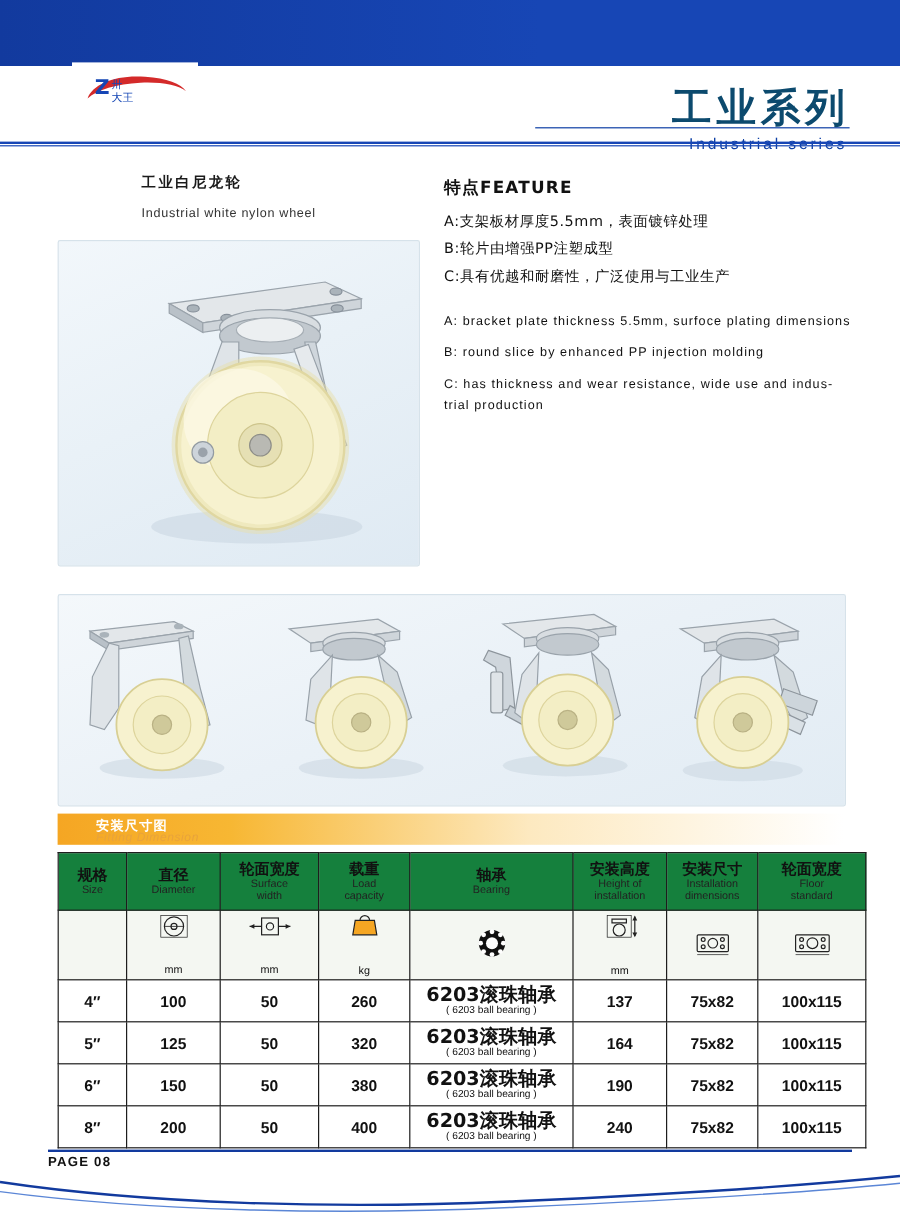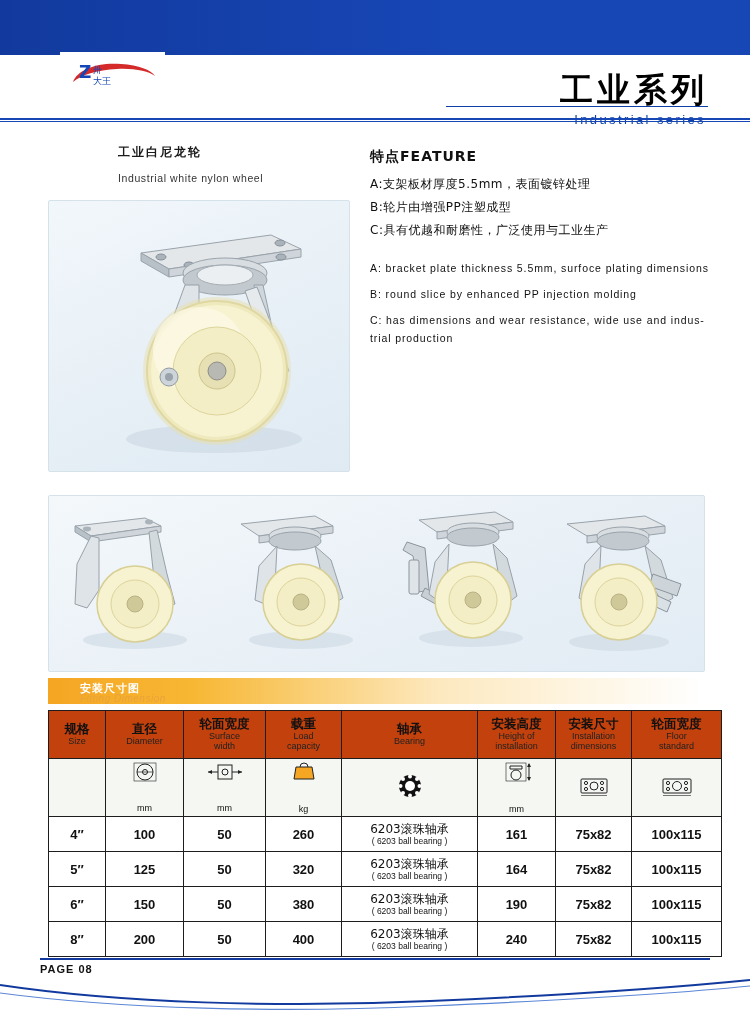--- a/index.html
+++ b/index.html
@@ -24,21 +24,21 @@
     position:absolute;left:60px;top:52px;width:105px;height:44px;
     background:#ffffff;
     display:flex;align-items:center;justify-content:center;
   }
   .logo-mark{
     position:relative;width:92px;height:36px;
   }
   .logo-mark svg{display:block;}
   .title-cn{
     position:absolute;right:42px;top:68px;
-    font-size:33px;font-weight:bold;color:#000000;
+    font-size:33px;font-weight:bold;color:#0c4a6e;
     letter-spacing:4px;
     font-family:"DejaVu Sans", sans-serif;
   }
   .title-en{
     position:absolute;right:44px;top:112px;
     font-size:13px;color:#0d3fa5;letter-spacing:2.4px;
     font-family:"Liberation Sans", sans-serif;
   }
   .title-rule{
     position:absolute;right:42px;top:106px;width:262px;height:1px;background:#0d3fa5;
@@ -117,30 +117,30 @@
     border-collapse:collapse;
     table-layout:fixed;
   }
   table.spec td{
     border:1px solid #1d1d1d;
     text-align:center;vertical-align:middle;
     font-size:12px;color:#111;
     background:#ffffff;
   }
   tr.hrow td{
-    background:#c2410c;
+    background:#15803d;
     padding:4px 2px 5px;
     height:38px;
   }
   .h-cn{font-size:12.5px;font-weight:bold;display:block;line-height:14px;font-family:"DejaVu Sans", sans-serif;}
   .h-en{font-size:9px;display:block;line-height:10px;color:#222;font-weight:normal;}
   tr.irow td{height:40px;background:#f4f7f2;padding:2px;}
   tr.drow td{height:32px;font-size:13px;font-weight:bold;}
   .unit{font-size:9px;display:block;margin-top:18px;font-weight:normal;}
-  .bearing-cn{font-size:12px;font-weight:normal;display:block;line-height:14px;font-family:"DejaVu Sans", sans-serif;}
+  .bearing-cn{font-size:16px;font-weight:bold;display:block;line-height:14px;font-family:"DejaVu Sans", sans-serif;}
   .bearing-en{font-size:8.5px;display:block;line-height:11px;font-weight:normal;}
   .size-cell{font-size:13px;font-weight:bold;}
 
   
   .footer-rule{
     position:absolute;left:40px;top:958px;width:670px;height:2px;background:#123a9e;
   }
   .page-num{
     position:absolute;left:40px;top:963px;font-size:11px;font-weight:bold;color:#111;
     letter-spacing:1px;
@@ -175,21 +175,21 @@
 
 <div class="prod-title-cn">工业白尼龙轮</div>
 <div class="prod-title-en">Industrial white nylon wheel</div>
 
 <div class="feature-head">特点FEATURE</div>
 <div class="feat-cn a">A:支架板材厚度5.5mm，表面镀锌处理</div>
 <div class="feat-cn b">B:轮片由增强PP注塑成型</div>
 <div class="feat-cn c">C:具有优越和耐磨性，广泛使用与工业生产</div>
 <div class="feat-en a">A: bracket plate thickness 5.5mm, surfoce plating dimensions</div>
 <div class="feat-en b">B: round slice by enhanced PP injection molding</div>
-<div class="feat-en c">C: has dimensions and wear resistance, wide use and indus-</div>
+<div class="feat-en c">C: has thickness and wear resistance, wide use and indus-</div>
 <div class="feat-en c2">trial production</div>
 
 <div class="main-photo">
   <svg width="300" height="270" viewBox="0 0 300 270">
 
     <ellipse cx="165" cy="238" rx="88" ry="14" fill="#c9d6e0" opacity="0.55"></ellipse>
 
     <g>
       <polygon points="92,52 222,34 252,48 120,68" fill="#e3e7ea" stroke="#9aa3ab" stroke-width="1"></polygon>
       <polygon points="92,52 120,68 120,76 92,60" fill="#b9c1c8" stroke="#9aa3ab" stroke-width="1"></polygon>
@@ -423,21 +423,21 @@
 
     <tr class="drow">
       <td class="size-cell">4″</td>
       <td>100</td>
       <td>50</td>
       <td>260</td>
       <td>
         <span class="bearing-cn">6203滚珠轴承</span>
         <span class="bearing-en">( 6203 ball bearing )</span>
       </td>
-      <td>161</td>
+      <td>137</td>
       <td>75x82</td>
       <td>100x115</td>
     </tr>
 
     <tr class="drow">
       <td class="size-cell">5″</td>
       <td>125</td>
       <td>50</td>
       <td>320</td>
       <td>

